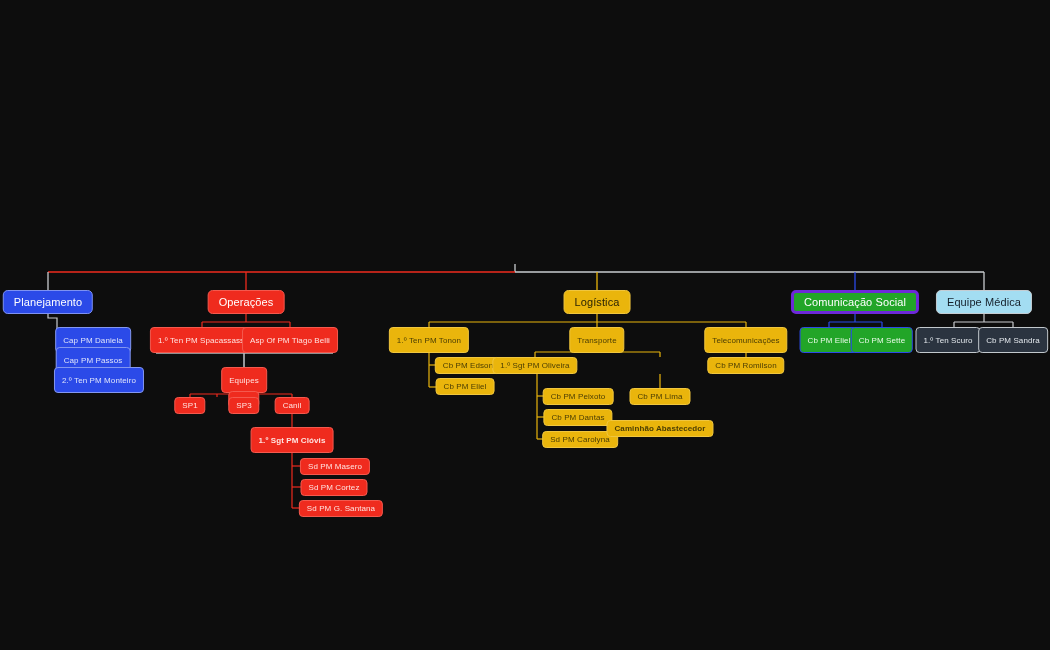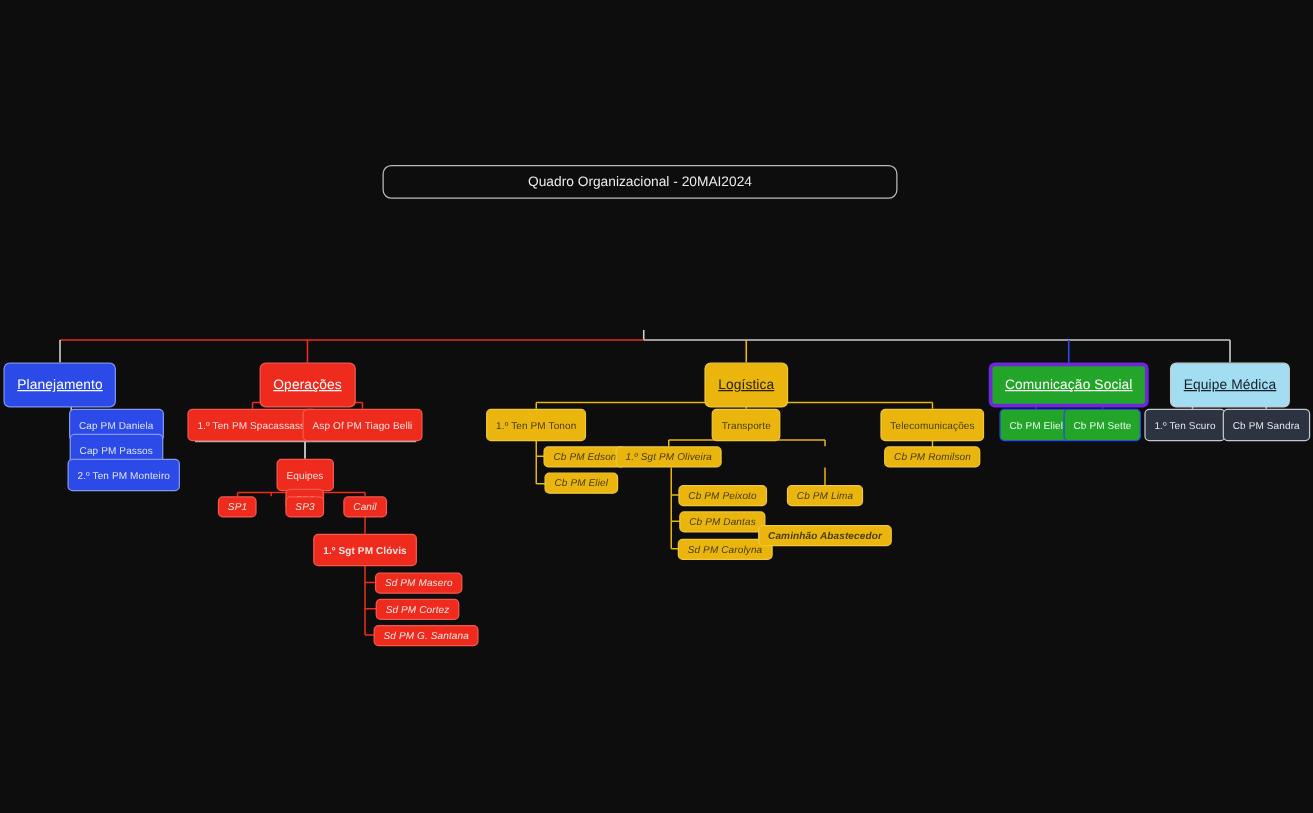--- a/index.html
+++ b/index.html
@@ -94,23 +94,23 @@
   .t-blue-sm   { background:#2b4ae8; color:#dfe4fb; border:1px solid #8497f0; }
   .t-red       { background:#ef2b1e; color:#ffffff; border:1px solid #f4594e; }
   .t-red-sm    { background:#ef2b1e; color:#ffe3e0; border:1px solid #f4594e; }
   .t-amber     { background:#eab50c; color:#2a2405; border:1px solid #f0c63e; }
   .t-amber-sm  { background:#eab50c; color:#4a3d04; border:1px solid #f0c63e; }
   .t-green     { background:#22a528; color:#ffffff; border:3px solid #6d28d9; }
   .t-green-sm  { background:#22a528; color:#eafbe9; border:1px solid #2b4ae8; }
   .t-cyan      { background:#a3ddf2; color:#15202b; border:1px solid #c4ccd2; }
   .t-slate     { background:#2b3440; color:#e3e8ec; border:1px solid #c2c8cd; }
 
-  .lvl1 { height: 36px; font-size: 11px; padding: 0 10px; border-radius: 5px; text-decoration: underline; }
+  .lvl1 { height: 24px; font-size: 11px; padding: 0 10px; border-radius: 5px; }
   .lvl2 { height: 17px; font-size: 8px;  padding: 12px 7px;  border-radius: 4px; }
-  .lvl3 { height: 17px; font-size: 8px;  padding: 0 7px;  border-radius: 4px; font-style: italic; }
+  .lvl3 { height: 17px; font-size: 8px;  padding: 0 7px;  border-radius: 4px; }
   .bold { font-weight: bold; }
 </style>
 </head>
 <body>
 
 <div id="canvas">
 
   <svg class="wires" viewBox="0 0 1050 650">
 
     <path d="M515,264 L515,272" stroke="#c9cccf" stroke-width="1.3" fill="none"></path>
@@ -180,21 +180,20 @@
     <path d="M829,322 L882,322" stroke="#2b4ae8" stroke-width="1.2" fill="none"></path>
     <path d="M829,322 L829,327" stroke="#2b4ae8" stroke-width="1.2" fill="none"></path>
     <path d="M882,322 L882,327" stroke="#2b4ae8" stroke-width="1.2" fill="none"></path>
 
     <path d="M984,312 L984,322" stroke="#c9cccf" stroke-width="1.2" fill="none"></path>
     <path d="M954,322 L1013,322" stroke="#c9cccf" stroke-width="1.2" fill="none"></path>
     <path d="M954,322 L954,327" stroke="#c9cccf" stroke-width="1.2" fill="none"></path>
     <path d="M1013,322 L1013,327" stroke="#c9cccf" stroke-width="1.2" fill="none"></path>
   </svg>
 
-  <div class="title-box">Quadro Organizacional - 20MAI2024</div>
 
 
   <div class="node lvl1 t-blue" style="left:48px; top:290px;">Planejamento</div>
   <div class="node lvl2 t-blue-sm" style="left:93px; top:327px;">Cap PM Daniela</div>
   <div class="node lvl2 t-blue-sm" style="left:93px; top:347px;">Cap PM Passos</div>
   <div class="node lvl2 t-blue-sm" style="left:99px; top:367px;">2.º Ten PM Monteiro</div>
 
   <div class="node lvl1 t-red" style="left:246px; top:290px;">Operações</div>
   <div class="node lvl2 t-red-sm" style="left:202px; top:327px;">1.º Ten PM Spacassassi</div>
   <div class="node lvl2 t-red-sm" style="left:290px; top:327px;">Asp Of PM Tiago Belli</div>

